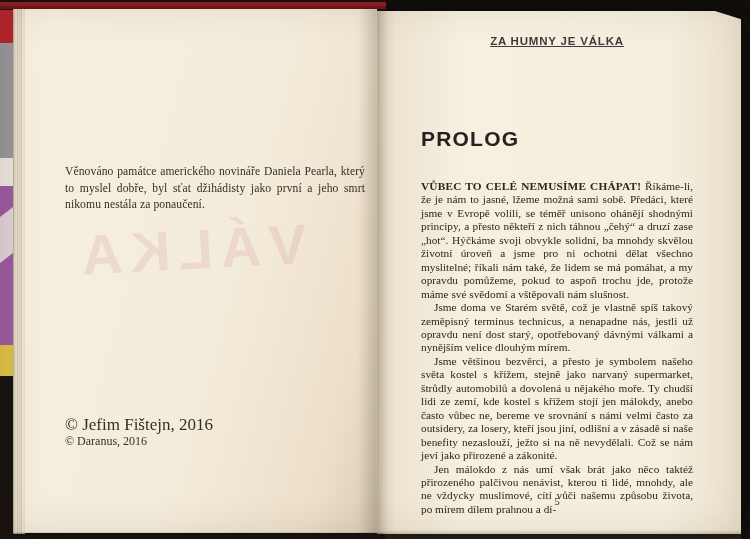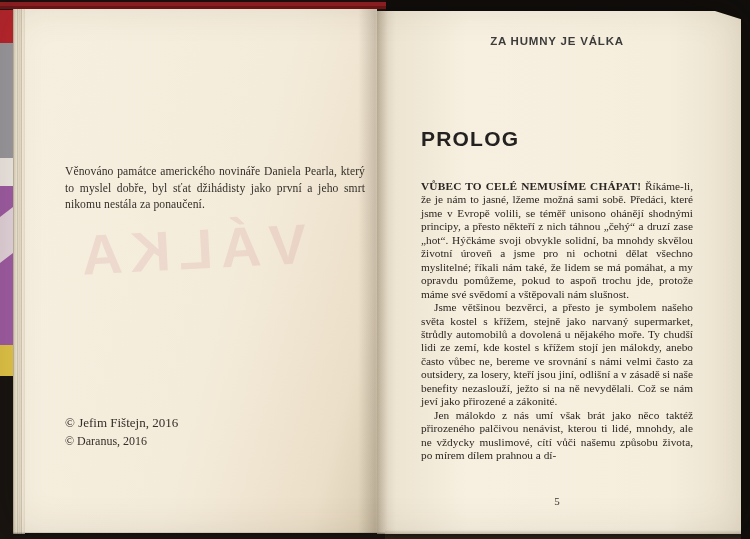--- a/index.html
+++ b/index.html
@@ -77,29 +77,29 @@
 2e29;
     color:#332e29; letter-spacing:.1px;
   }
   .bleedthrough {
     position:absolute; left:30px; top:208px; width:270px; text-align:center;
     transform:scaleX(-1) rotate(3deg);
     font-family:"Liberation Sans", sans-serif; font-weight:bold;
     font-size:56px; letter-spacing:8px;
     color:rgba(203,116,132,0.17); user-select:none;
   }
-  .copyright-line-1 { position:absolute; left:40px; top:406px; font-size:13px; color:#332e29; }
+  .copyright-line-1 { position:absolute; left:40px; top:406px; font-size:17px; color:#332e29; }
   .copyright-line-2 { position:absolute; left:40px; top:425px; font-size:12px; color:#332e29; }
   .isbn             { position:absolute; left:40px; top:451px; font-size:11.8px; color:#332e29; letter-spacing:.3px; }
   
   .content-col { position:absolute; left:44px; top:0; width:272px; height:100%; }
   .running-header {
     position:absolute; top:24px; left:0; width:100%; text-align:center;
     font-family:"Liberation Sans", sans-serif; font-weight:bold;
-    font-size:11.5px; letter-spacing:.8px; color:#3c3c3c;
+    font-size:11.5px; letter-spacing:.8px; color:#3c3c3c;text-decoration:underline;
   }
   .chapter-title {
     position:absolute; top:116px; left:0; width:100%; margin:0; text-align:left;
     font-family:"Liberation Sans", sans-serif; font-weight:bold;
     font-size:21px; letter-spacing:1.2px; color:#242220;
   }
   .body-text {
     position:absolute; top:169px; left:0; width:272px;
     font-size:11.3px; line-height:13.45px; text-align:justify; color:#2a2521;
   }
@@ -135,20 +135,21 @@
     <div class="copyright-line-1">© Jefim Fištejn, 2016</div>
     <div class="copyright-line-2">© Daranus, 2016</div>
   </div>
 
   <div class="right-page">
     <div class="content-col">
       <div class="running-header">ZA HUMNY JE VÁLKA</div>
       <h1 class="chapter-title">PROLOG</h1>
       <div class="body-text">
         <p><b>VŮBEC TO CELÉ NEMUSÍME CHÁPAT!</b><span> Říkáme-li, že je nám to jasné, lžeme možná sami sobě. Předáci, které jsme v Evropě volili, se téměř unisono ohánějí shodnými principy, a přesto někteří z nich táhnou „čehý“ a druzí zase „hot“. Hýčkáme svoji obvykle solidní, ba mnohdy skvělou životní úroveň a jsme pro ni ochotni dělat všechno myslitelné; říkali nám také, že lidem se má pomáhat, a my opravdu pomůžeme, pokud to aspoň trochu jde, protože máme své svědomí a vštěpovali nám slušnost.</span></p>
+        <p class="indent"><span>Jsme doma ve Starém světě, což je vlastně spíš takový zeměpisný terminus technicus, a nenapadne nás, jestli už opravdu není dost starý, opotřebovaný dávnými válkami a nynějším velice dlouhým mírem.</span></p>
         <p class="indent"><span>Jsme většinou bezvěrci, a přesto je symbolem našeho světa kostel s křížem, stejně jako narvaný supermarket, štrůdly automobilů a dovolená u nějakého moře. Ty chudší lidi ze zemí, kde kostel s křížem stojí jen málokdy, anebo často vůbec ne, bereme ve srovnání s námi velmi často za outsidery, za losery, kteří jsou jiní, odlišní a v zásadě si naše benefity nezaslouží, ježto si na ně nevydělali. Což se nám jeví jako přirozené a zákonité.</span></p>
         <p class="indent"><span>Jen málokdo z nás umí však brát jako něco taktéž přirozeného palčivou nenávist, kterou ti lidé, mnohdy, ale ne vždycky muslimové, cítí vůči našemu způsobu života, po mírem dílem prahnou a dí-</span></p>
       </div>
       <div class="page-number">5</div>
     </div>
   </div>
 
   <div class="gutter"></div>
   <div class="top-edge-left"></div>
   <div class="top-edge-right"></div>

